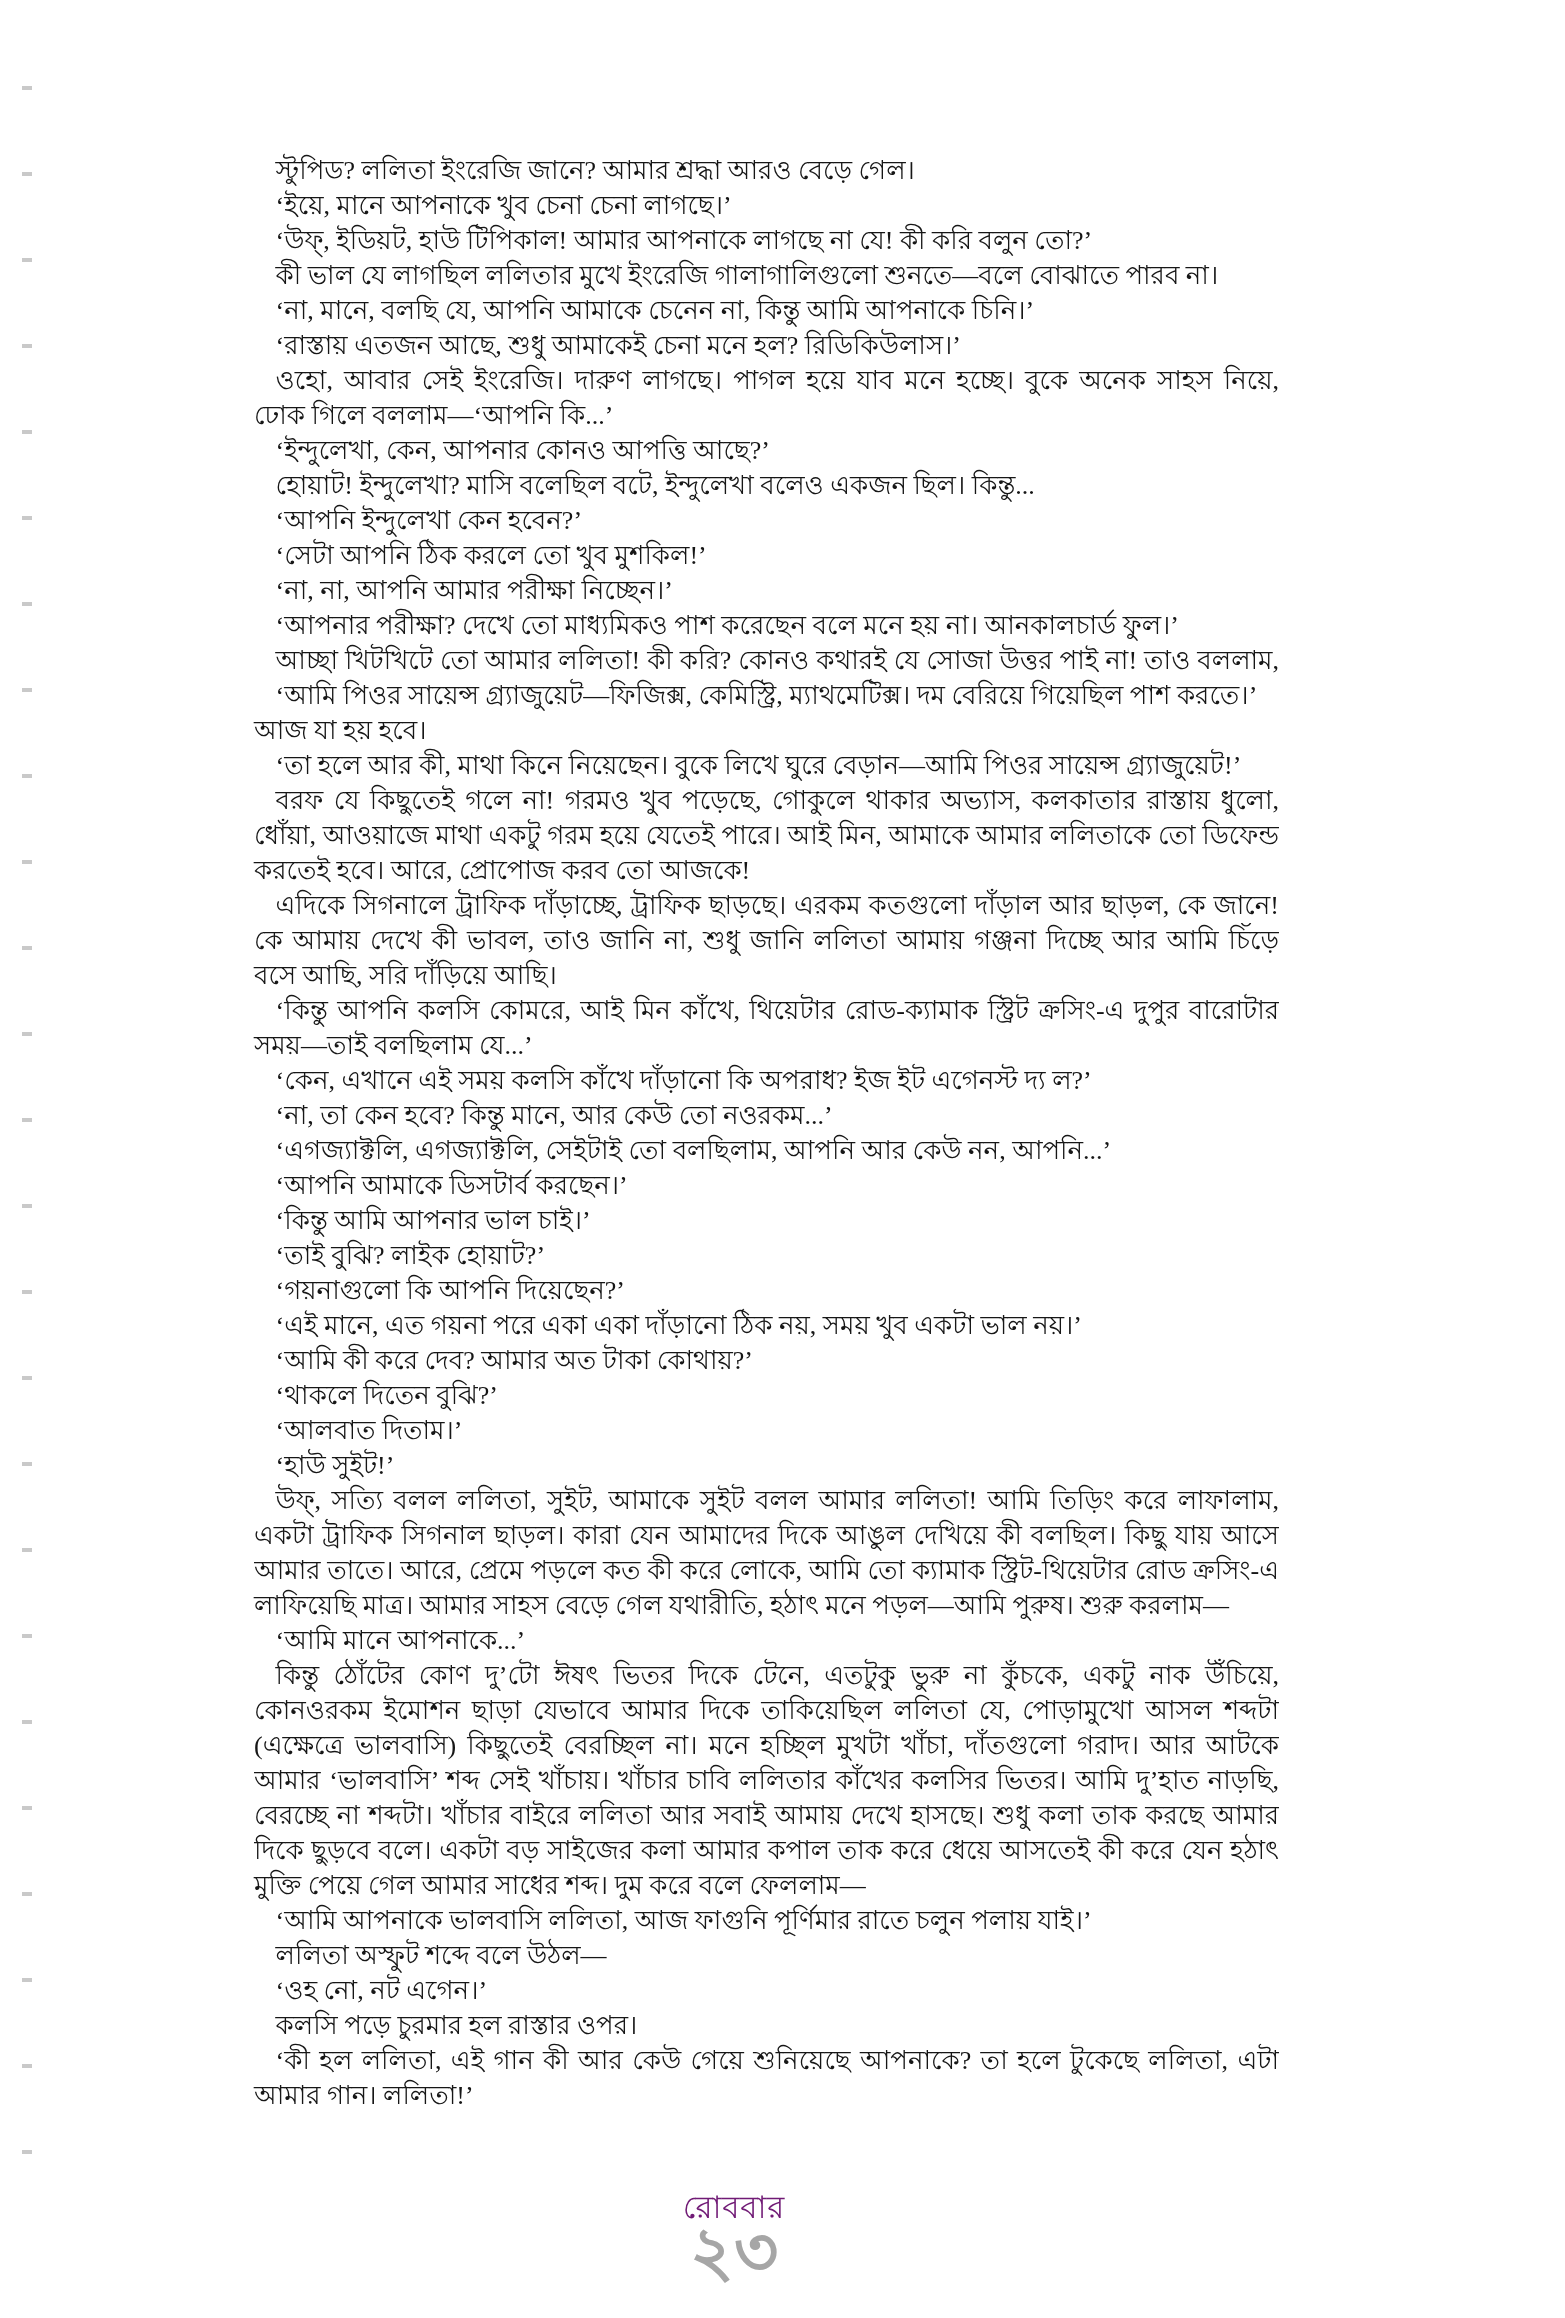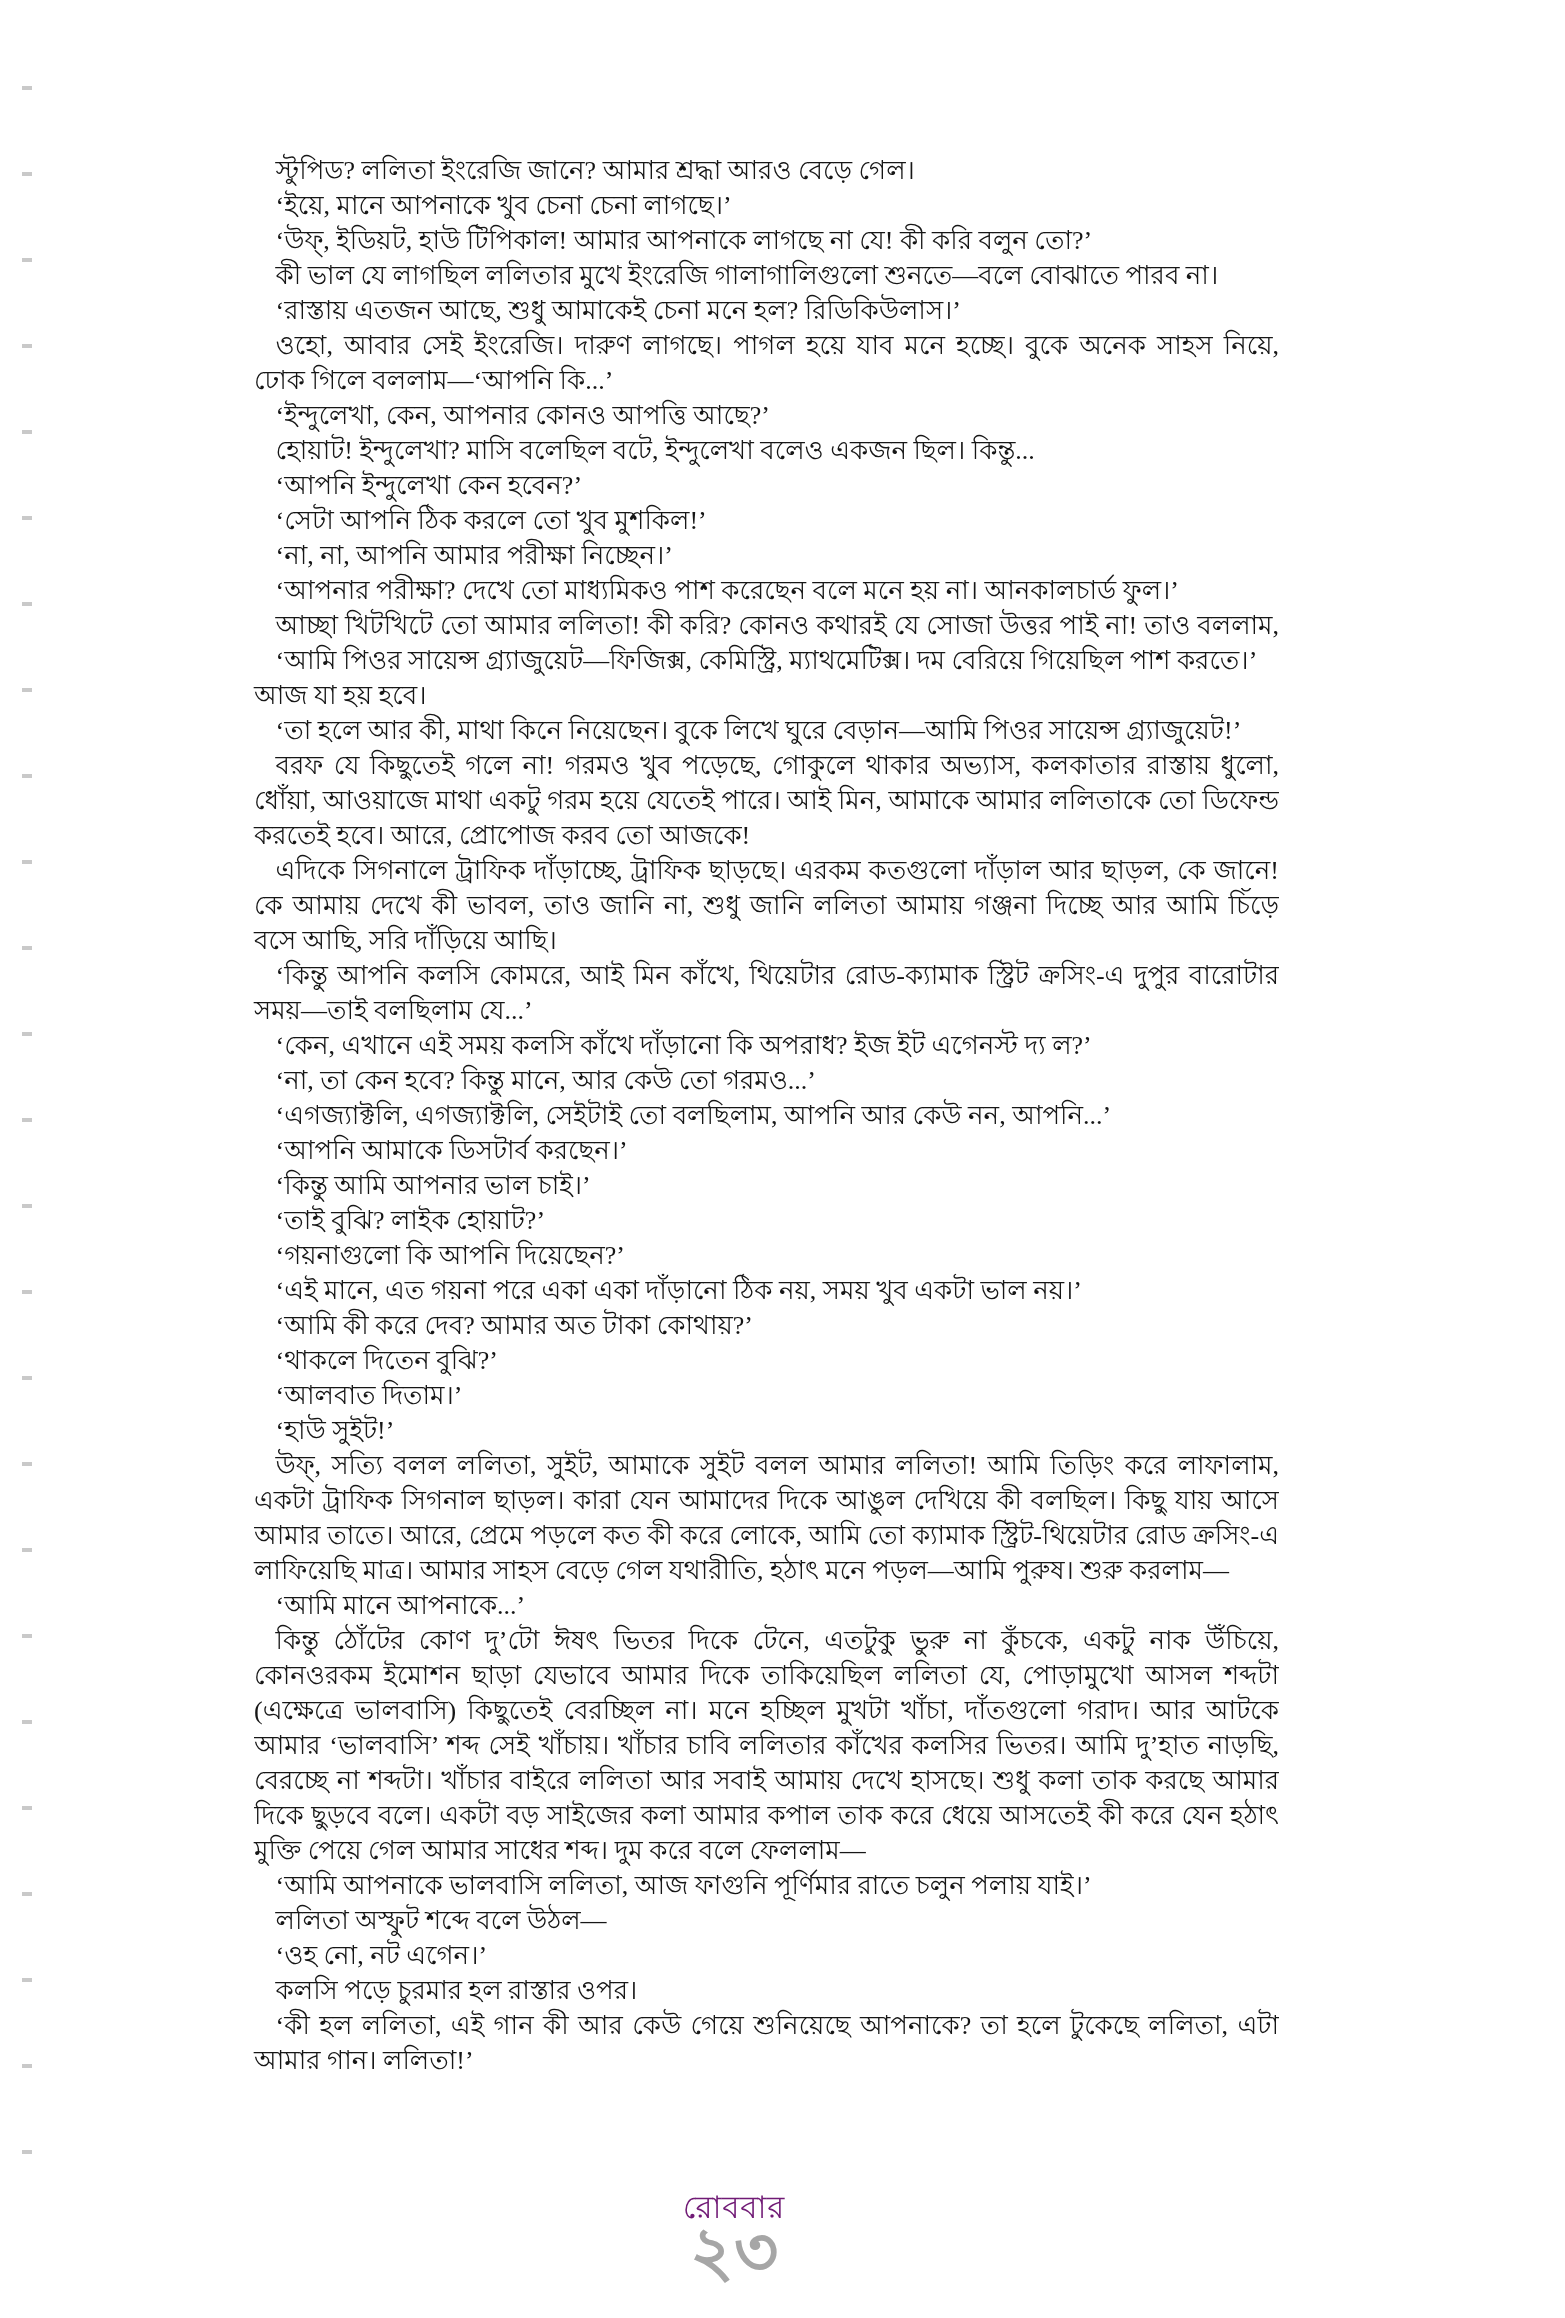--- a/index.html
+++ b/index.html
@@ -48,20 +48,21 @@
 <body>
 
 <div class="page" style="background: rgb(255, 255, 255);">
   <div class="margin-marks"></div>
 
   <div class="story" id="story" style="color: rgb(22, 22, 22);">
       <div class="line indent">স্টুপিড? ললিতা ইংরেজি জানে? আমার শ্রদ্ধা আরও বেড়ে গেল।</div>
       <div class="line indent">‘ইয়ে, মানে আপনাকে খুব চেনা চেনা লাগছে।’</div>
       <div class="line indent">‘উফ্‌, ইডিয়ট, হাউ টিপিকাল! আমার আপনাকে লাগছে না যে! কী করি বলুন তো?’</div>
       <div class="line indent">কী ভাল যে লাগছিল ললিতার মুখে ইংরেজি গালাগালিগুলো শুনতে—বলে বোঝাতে পারব না।</div>
+      <div class="line indent">‘না, মানে, বলছি যে, আপনি আমাকে চেনেন না, কিন্তু আমি আপনাকে চিনি।’</div>
       <div class="line indent">‘রাস্তায় এতজন আছে, শুধু আমাকেই চেনা মনে হল? রিডিকিউলাস।’</div>
       <div class="line indent just">ওহো, আবার সেই ইংরেজি। দারুণ লাগছে। পাগল হয়ে যাব মনে হচ্ছে। বুকে অনেক সাহস নিয়ে, আকণ্ঠ</div>
       <div class="line">ঢোক গিলে বললাম—‘আপনি কি...’</div>
       <div class="line indent">‘ইন্দুলেখা, কেন, আপনার কোনও আপত্তি আছে?’</div>
       <div class="line indent">হোয়াট! ইন্দুলেখা? মাসি বলেছিল বটে, ইন্দুলেখা বলেও একজন ছিল। কিন্তু...</div>
       <div class="line indent">‘আপনি ইন্দুলেখা কেন হবেন?’</div>
       <div class="line indent">‘সেটা আপনি ঠিক করলে তো খুব মুশকিল!’</div>
       <div class="line indent">‘না, না, আপনি আমার পরীক্ষা নিচ্ছেন।’</div>
       <div class="line indent">‘আপনার পরীক্ষা? দেখে তো মাধ্যমিকও পাশ করেছেন বলে মনে হয় না। আনকালচার্ড ফুল।’</div>
       <div class="line indent just">আচ্ছা খিটখিটে তো আমার ললিতা! কী করি? কোনও কথারই যে সোজা উত্তর পাই না! তাও বললাম,</div>
@@ -70,21 +71,21 @@
       <div class="line indent">‘তা হলে আর কী, মাথা কিনে নিয়েছেন। বুকে লিখে ঘুরে বেড়ান—আমি পিওর সায়েন্স গ্র্যাজুয়েট!’</div>
       <div class="line indent just">বরফ যে কিছুতেই গলে না! গরমও খুব পড়েছে, গোকুলে থাকার অভ্যাস, কলকাতার রাস্তায় ধুলো,</div>
       <div class="line just">ধোঁয়া, আওয়াজে মাথা একটু গরম হয়ে যেতেই পারে। আই মিন, আমাকে আমার ললিতাকে তো ডিফেন্ড</div>
       <div class="line">করতেই হবে। আরে, প্রোপোজ করব তো আজকে!</div>
       <div class="line indent just">এদিকে সিগনালে ট্রাফিক দাঁড়াচ্ছে, ট্রাফিক ছাড়ছে। এরকম কতগুলো দাঁড়াল আর ছাড়ল, কে জানে! কে</div>
       <div class="line just">কে আমায় দেখে কী ভাবল, তাও জানি না, শুধু জানি ললিতা আমায় গঞ্জনা দিচ্ছে আর আমি চিঁড়ে ভিজিয়ে</div>
       <div class="line">বসে আছি, সরি দাঁড়িয়ে আছি।</div>
       <div class="line indent just">‘কিন্তু আপনি কলসি কোমরে, আই মিন কাঁখে, থিয়েটার রোড-ক্যামাক স্ট্রিট ক্রসিং-এ দুপুর বারোটার</div>
       <div class="line">সময়—তাই বলছিলাম যে...’</div>
       <div class="line indent">‘কেন, এখানে এই সময় কলসি কাঁখে দাঁড়ানো কি অপরাধ? ইজ ইট এগেনস্ট দ্য ল?’</div>
-      <div class="line indent">‘না, তা কেন হবে? কিন্তু মানে, আর কেউ তো গরমও...’</div>
+      <div class="line indent">‘না, তা কেন হবে? কিন্তু মানে, আর কেউ তো নওরকম...’</div>
       <div class="line indent">‘এগজ্যাক্টলি, এগজ্যাক্টলি, সেইটাই তো বলছিলাম, আপনি আর কেউ নন, আপনি...’</div>
       <div class="line indent">‘আপনি আমাকে ডিসটার্ব করছেন।’</div>
       <div class="line indent">‘কিন্তু আমি আপনার ভাল চাই।’</div>
       <div class="line indent">‘তাই বুঝি? লাইক হোয়াট?’</div>
       <div class="line indent">‘গয়নাগুলো কি আপনি দিয়েছেন?’</div>
       <div class="line indent">‘এই মানে, এত গয়না পরে একা একা দাঁড়ানো ঠিক নয়, সময় খুব একটা ভাল নয়।’</div>
       <div class="line indent">‘আমি কী করে দেব? আমার অত টাকা কোথায়?’</div>
       <div class="line indent">‘থাকলে দিতেন বুঝি?’</div>
       <div class="line indent">‘আলবাত দিতাম।’</div>
       <div class="line indent">‘হাউ সুইট!’</div>

